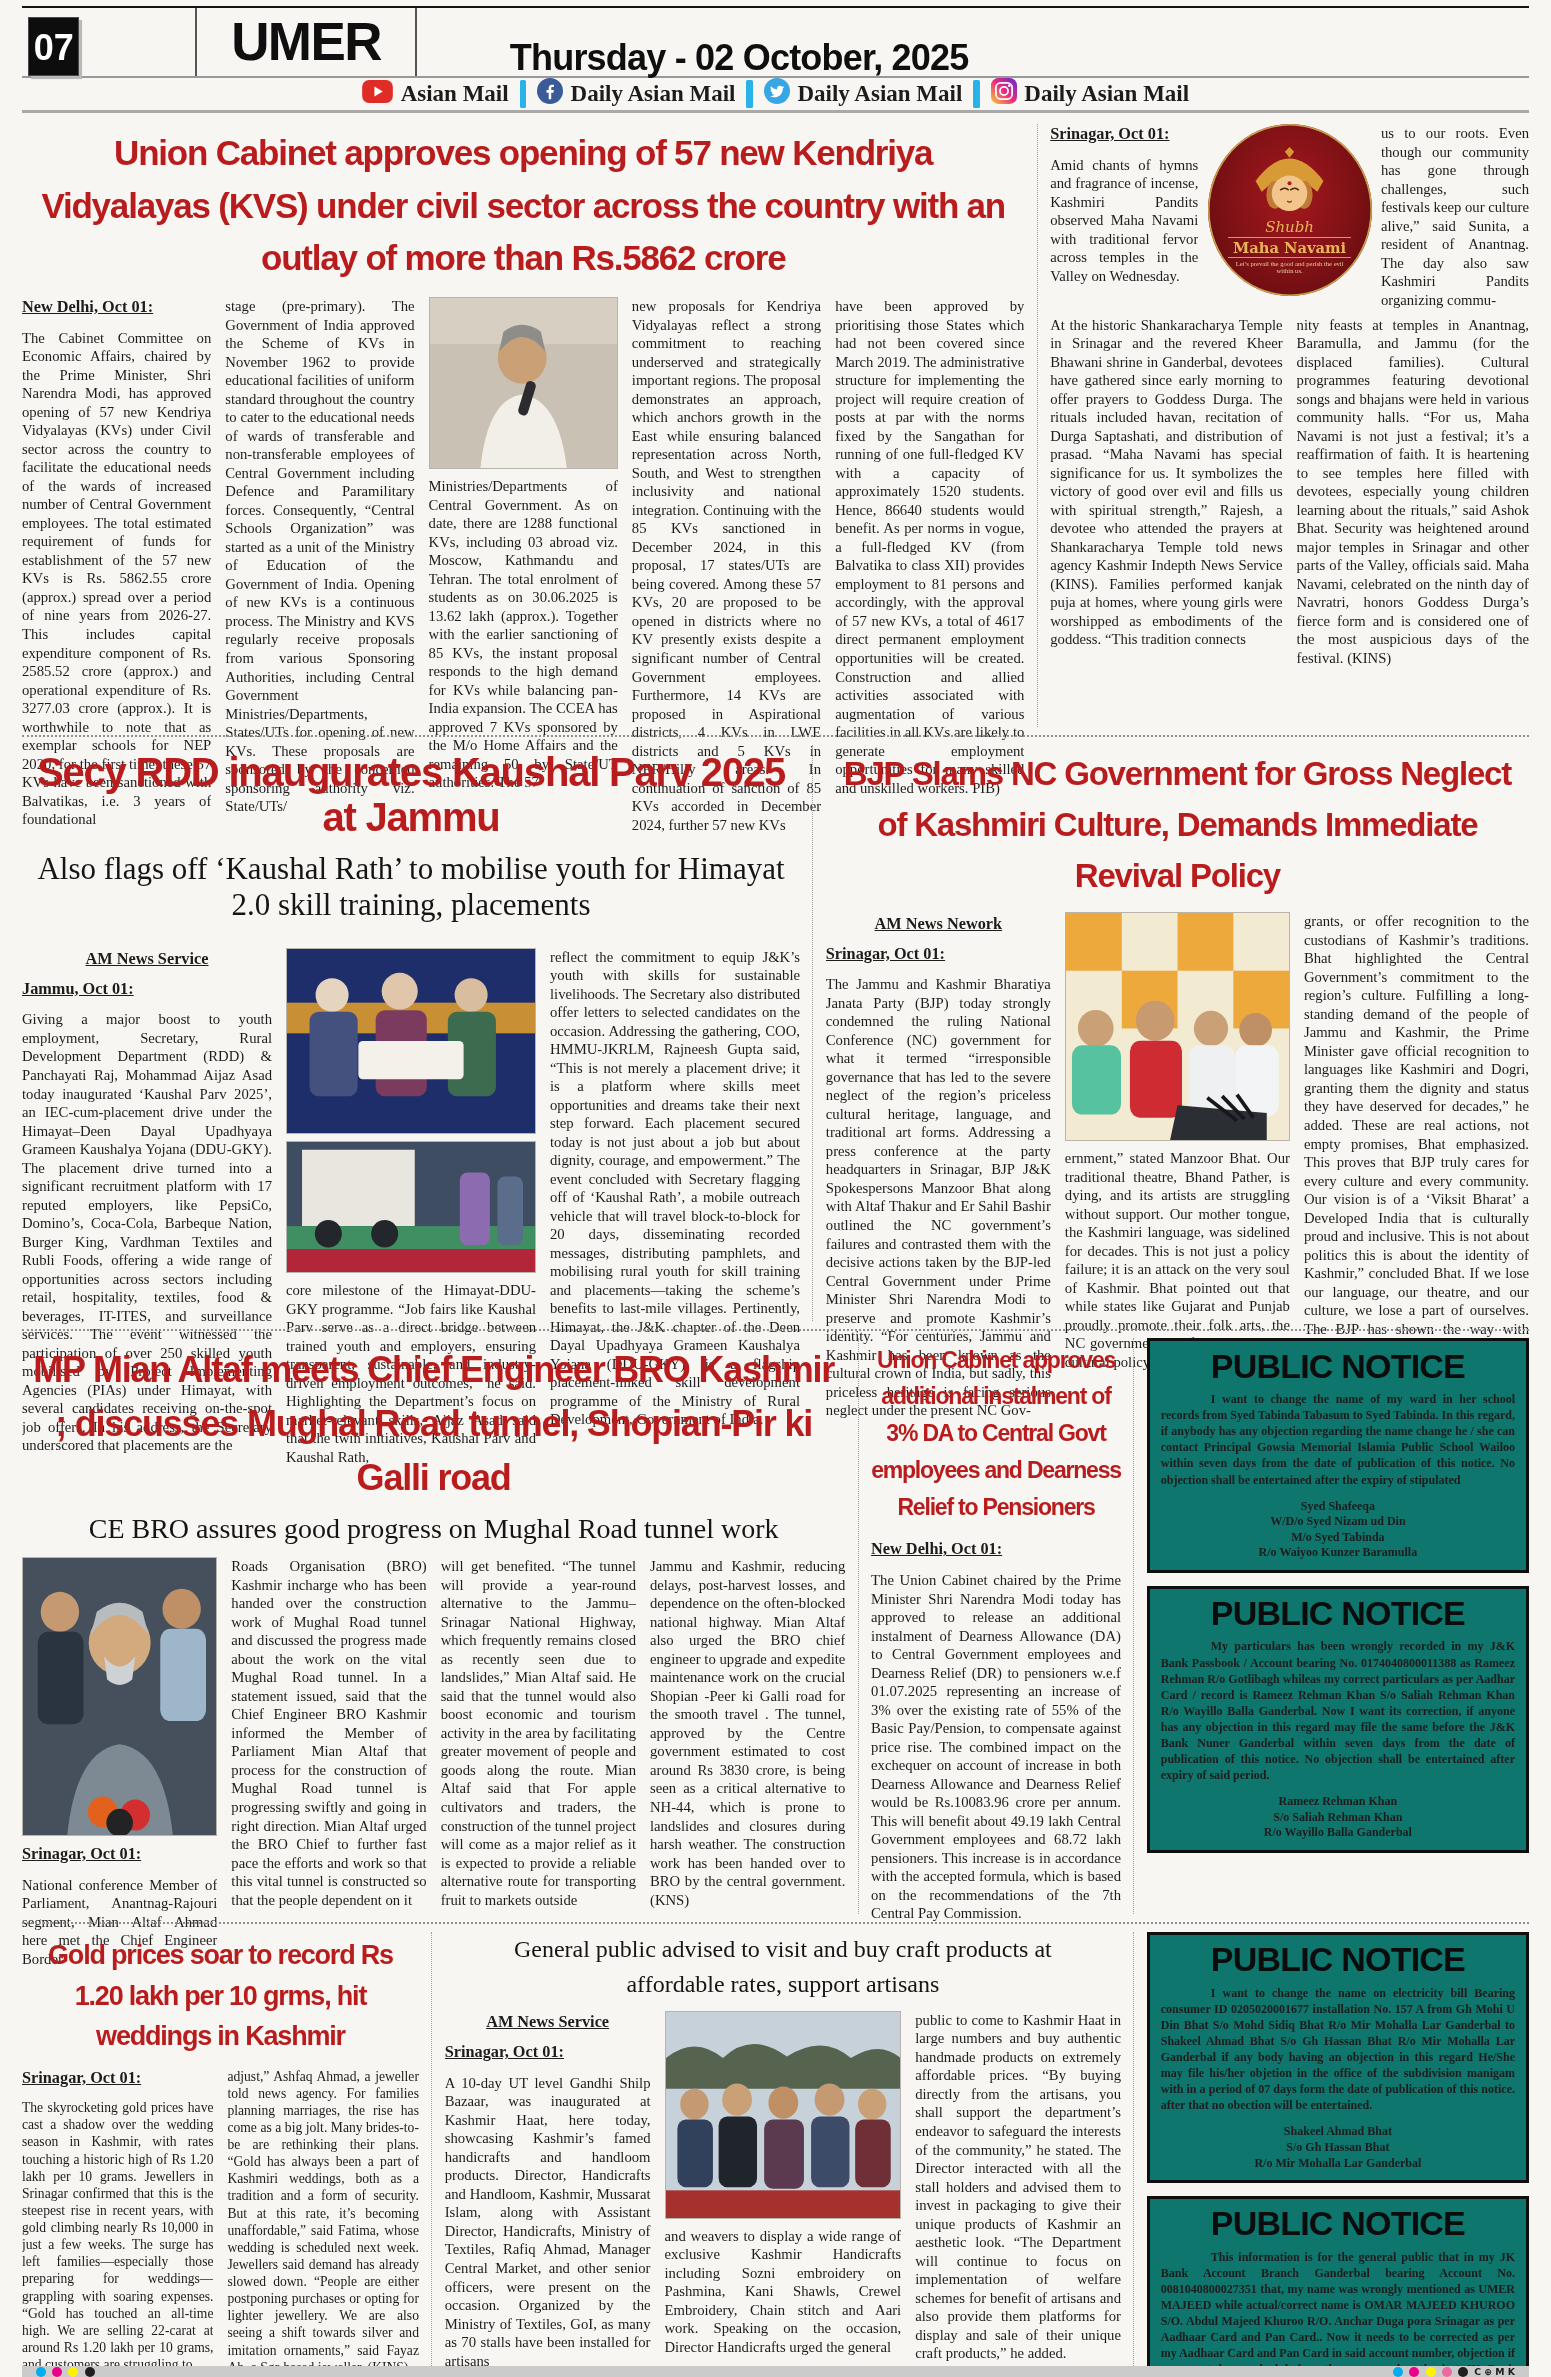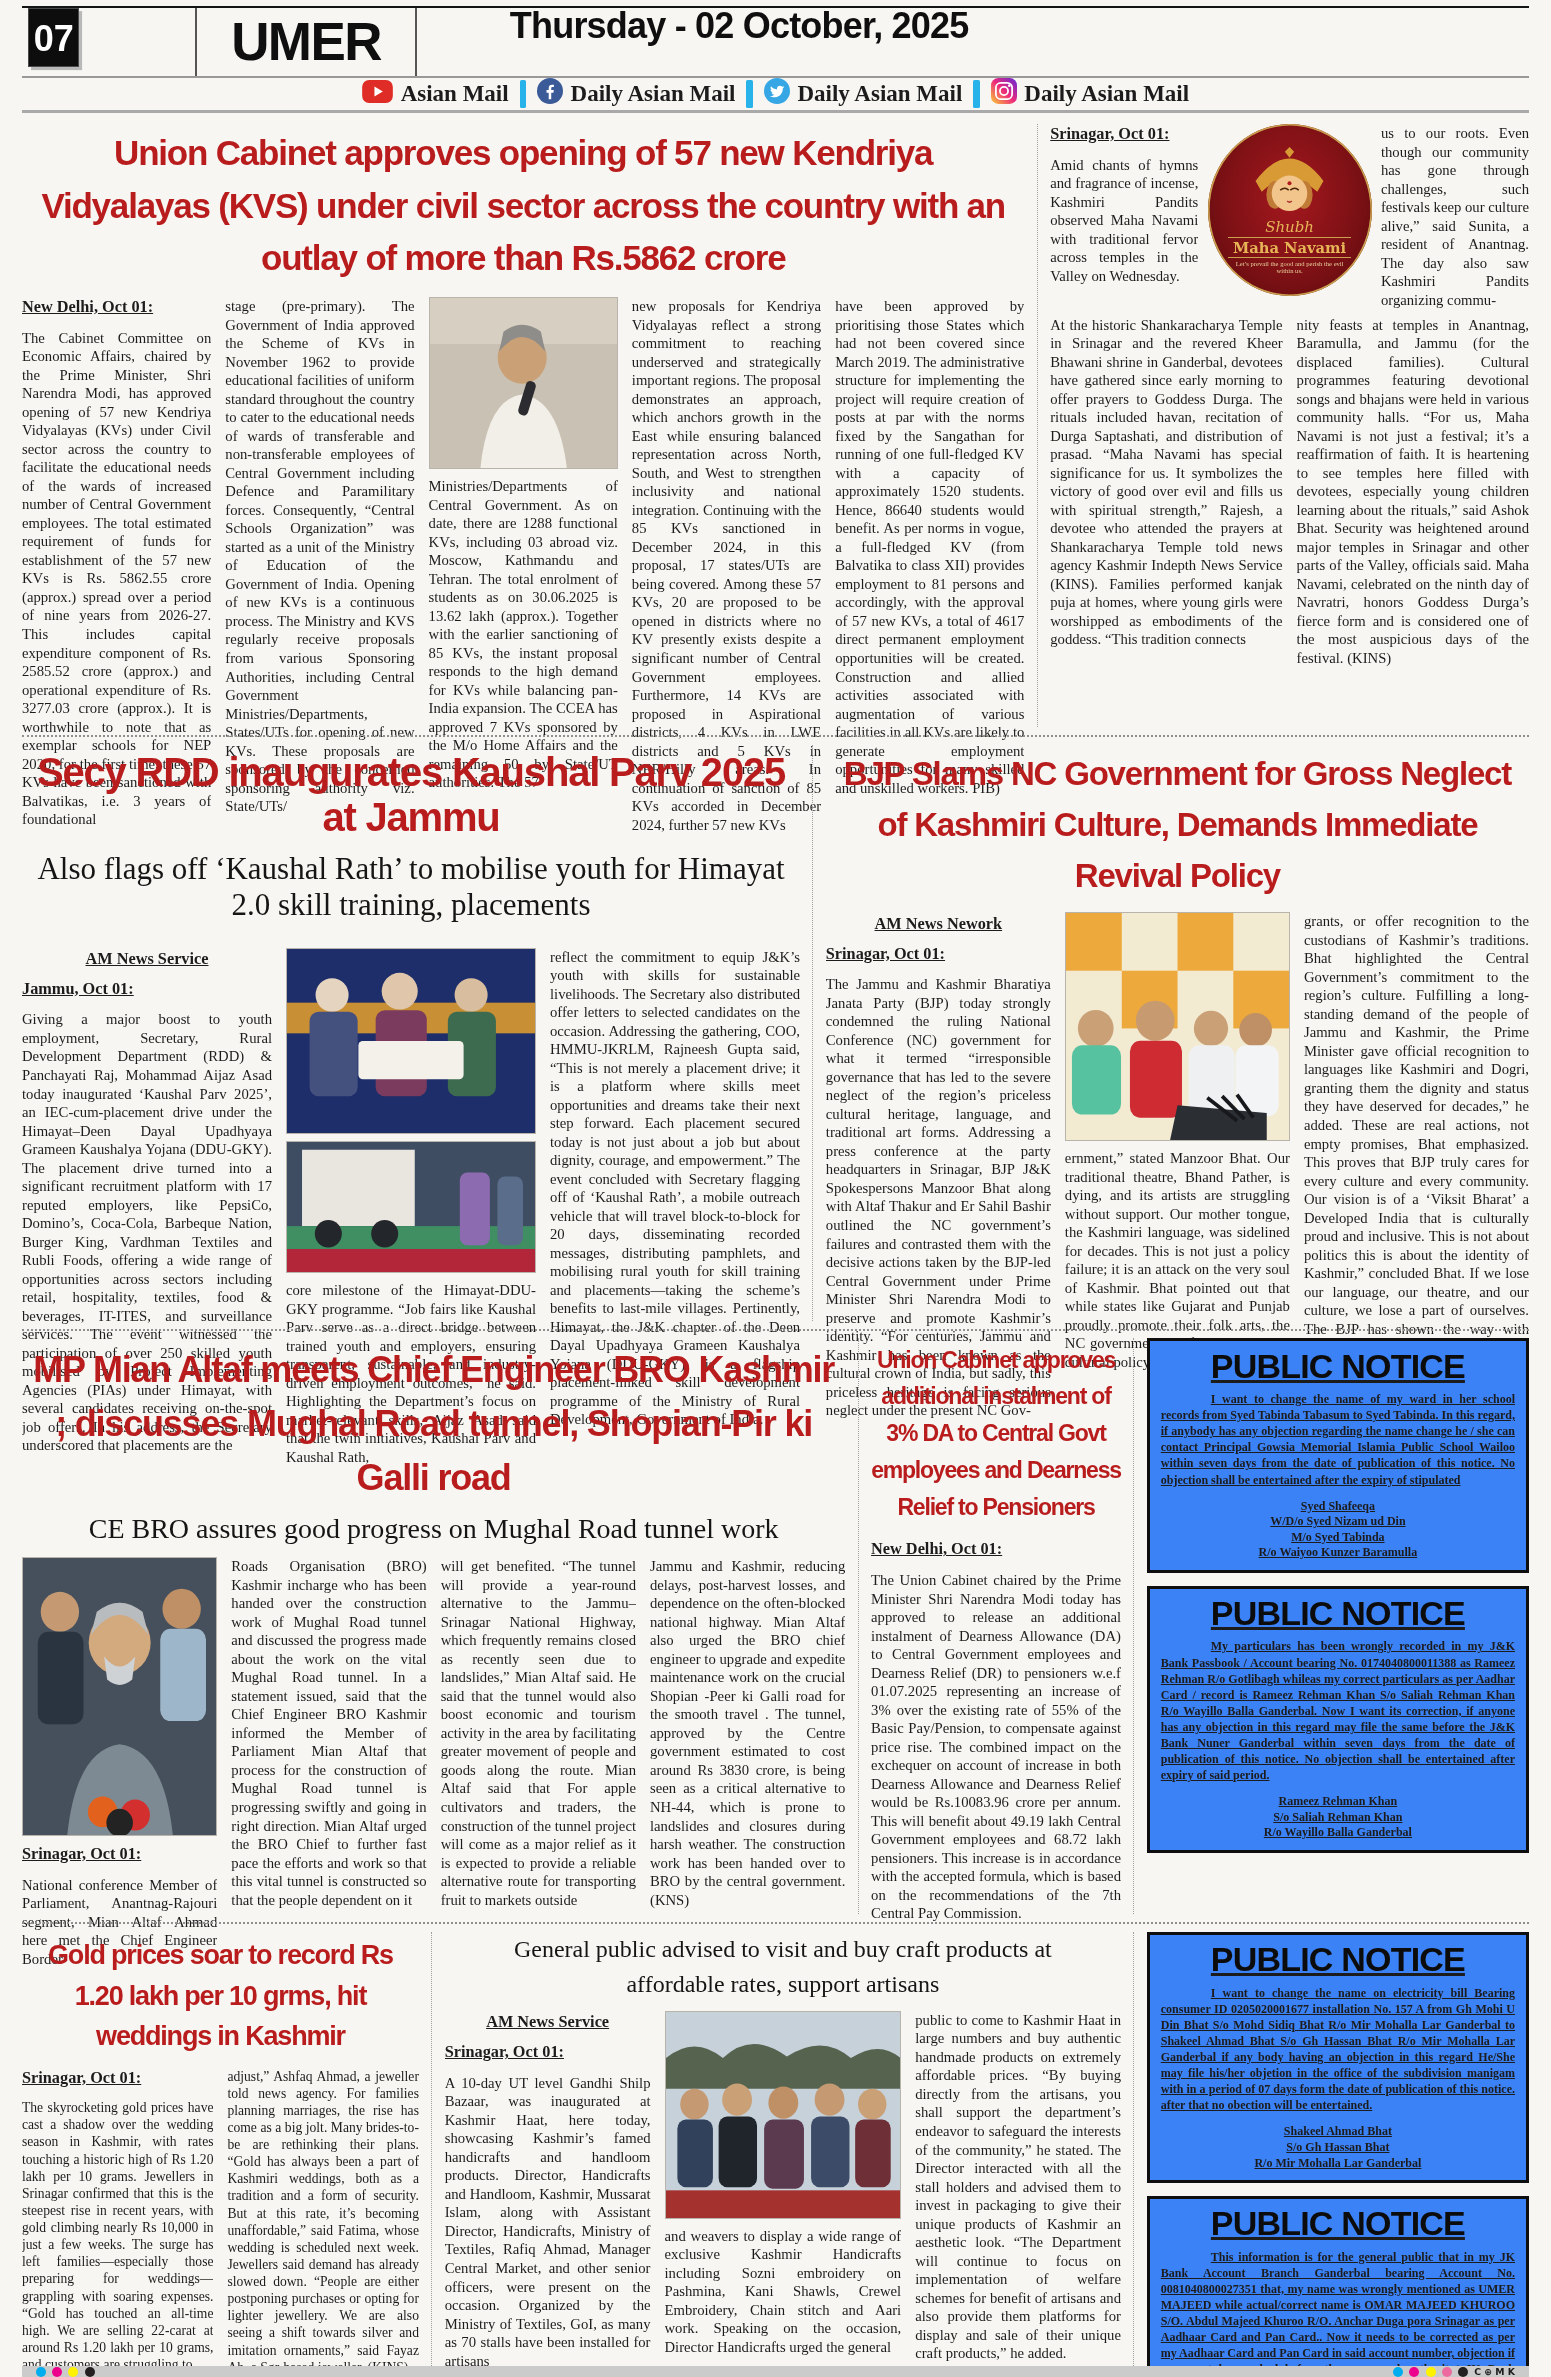--- a/index.html
+++ b/index.html
@@ -3,21 +3,21 @@
 <meta charset="utf-8">
 <title>Daily Asian Mail — Page 07</title>
 <style>
   * { box-sizing: border-box; margin: 0; padding: 0; }
   html,body { width: 1551px; background:#e8e7e4; }
   body { font-family:"Liberation Serif", serif; color:#1c1c1c; }
   .sheet { width:1551px; height:2377px; background:#f7f6f3; position:relative; padding:6.2px 22px 0 22px; overflow:hidden; display:flex; flex-direction:column; }
   .topline { height:3.1px; background:#141414; }
 
   
-  .header { display:flex; align-items:flex-start; height:74px; border-bottom:2.3px solid #999; padding:0 6.2px; }
+  .header { display:flex; align-items:flex-end; height:74px; border-bottom:2.3px solid #999; padding:0 6.2px; }
   .pagenum { width:51px; height:59px; background:#0d0d0d; color:#fff; font:900 36px/59px "Liberation Sans",sans-serif; text-align:center; border:1.6px solid #4a4a4a; box-shadow:3.1px 3.1px 0 #b9b9b9; }
   .logo { margin-left:163px; text-align:center; position:relative; }
   .logo-daily { font-family:"DejaVu Serif",serif; font-style:italic; font-weight:bold; font-size:15.5px; display:block; text-align:left; margin-left:22px; }
   .logo-globe { position:absolute; left:92px; top:-4.7px; }
   .logo-black { font-family:"DejaVu Serif",serif; font-weight:bold; font-size:43px; letter-spacing:0.8px; color:#111; }
   .logo-red { font-family:"DejaVu Serif",serif; font-weight:bold; font-size:43px; color:#d41a1f; }
   .news-badge { margin-left:116px; font:900 53px/1 "Liberation Sans",sans-serif; letter-spacing:-1.6px; color:#0f0f0f; border-left:2.3px solid #555; border-right:2.3px solid #555; padding:7.8px 34px; }
   .header-date { margin-left:93px; font:800 36px/1 "Liberation Sans",sans-serif; letter-spacing:-0.8px; color:#0f0f0f; }
 
   
@@ -32,21 +32,21 @@
   .headline { font-family:"Liberation Sans",sans-serif; font-weight:900; text-align:center; color:#b91c1c; letter-spacing:-1.2px; }
   .subhead { text-align:center; color:#151515; }
   .cols { display:flex; gap:14px; }
   .col { flex:1; font-size:14.7px; line-height:1.26; text-align:justify; overflow:hidden; }
   .dateline { font-weight:bold; text-decoration:underline; font-size:16.3px; display:block; margin-bottom:11px; }
   .byline { font-weight:bold; text-decoration:underline; font-size:16.3px; text-align:center; display:block; margin:1.6px 0 9.3px 0; }
   .photo { width:100%; border:0.8px solid #b9b4ab; margin-bottom:7.8px; overflow:hidden; }
   .photo svg { display:block; width:100%; height:100%; }
 
   
-  .notice { border:3.1px solid #0e0e0e; background:#3b82f6; padding:6.2px 11px 9.3px 11px; margin-bottom:12.4px;text-decoration:underline; }
+  .notice { border:3.1px solid #0e0e0e; background:#0f766e; padding:6.2px 11px 9.3px 11px; margin-bottom:12.4px; }
   .notice-title { font:900 34px/1.1 "Liberation Sans",sans-serif; letter-spacing:-0.8px; text-align:center; margin-bottom:6.2px; color:#0c0c0c; }
   .notice-body { font-weight:bold; font-size:12px; line-height:1.34; text-align:justify; text-indent:50px; }
   .notice-sig { font-weight:bold; font-size:12px; line-height:1.3; margin-top:11px; white-space:pre-line;text-align:center; }
 
   
   .durga { width:164px; height:172px; border-radius:50%; background:radial-gradient(ellipse at 50% 42%, #a5181e 0%, #7e1115 55%, #570a0d 100%); margin:0 auto; display:flex; flex-direction:column; align-items:center; justify-content:center; color:#e7b457; text-align:center; flex:none; box-shadow:0 0 0 1.6px #caa14e inset; }
   .durga .l1 { font-family:"DejaVu Serif",serif; font-style:italic; font-size:15px; }
   .durga .l2 { font-family:"DejaVu Serif",serif; font-weight:bold; font-size:14.7px; border-top:0.8px solid #caa14e; border-bottom:0.8px solid #caa14e; padding:0.8px 4.7px; margin:1.6px 0; }
   .durga .l3 { font-size:6.6px; color:#e8cf9a; width:116px; }
 

